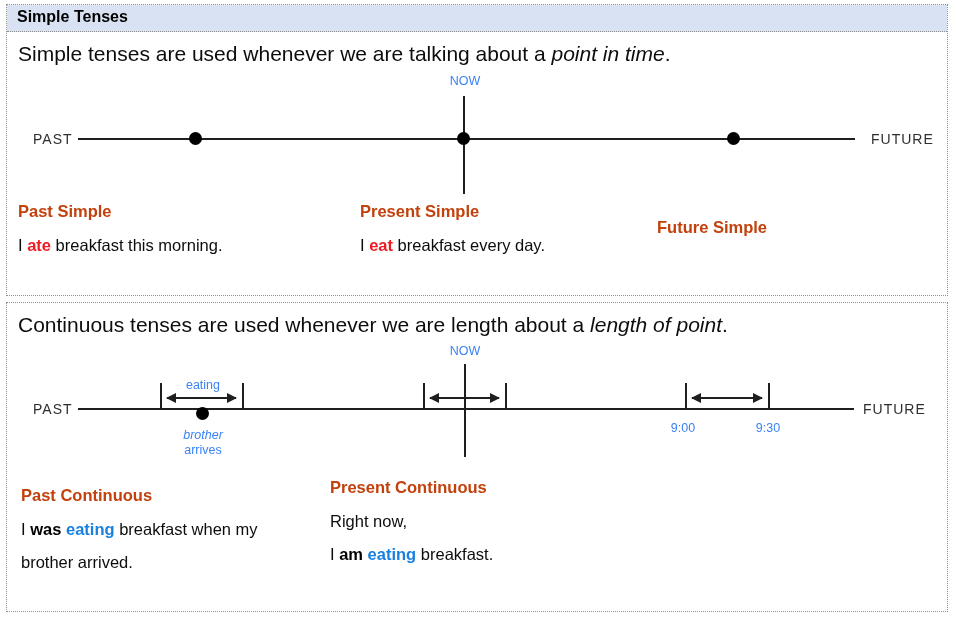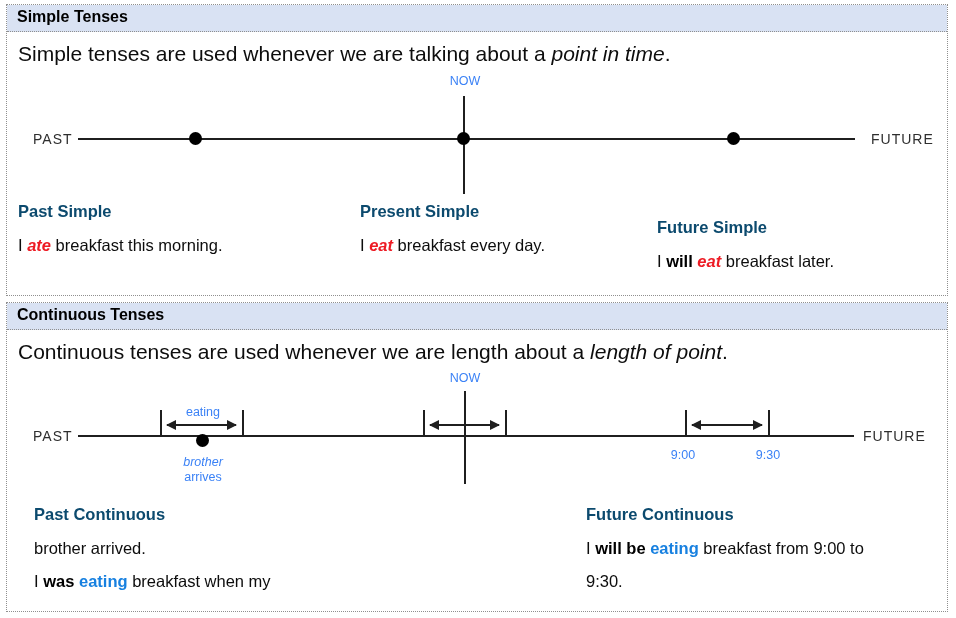--- a/index.html
+++ b/index.html
@@ -59,23 +59,23 @@
   .darrow::before, .darrow::after {
     content: ""; position: absolute; top: -4.5px; width: 0; height: 0;
     border-top: 5px solid transparent; border-bottom: 5px solid transparent;
   }
   .darrow::before { left: -1px; border-right: 10px solid #1f1f1f; }
   .darrow::after  { right: -1px; border-left: 10px solid #1f1f1f; }
   .cols { position: relative; width: 100%; }
   .cols1 { height: 90px; }
   .cols2 { height: 110px; }
   .col { position: absolute; top: 0; }
-  .col-h { font-weight: bold; font-size: 16.5px; margin-bottom: 8px; color:#0c4a6e; }
+  .col-h { font-weight: bold; font-size: 16.5px; margin-bottom: 8px; color:#c2410c; }
   .sent { font-size: 16.5px; line-height: 33px; }
-  .red  { color: #ed1b24; font-weight: bold; font-style: italic; }
+  .red  { color: #ed1b24; font-weight: bold; }
   .blue { color: #1780e0; font-weight: bold; }
   b { font-weight: bold; color:#000; }
 </style>
 </head>
 <body>
 
 <section class="panel panel1">
   <div class="panel-header">
     <span>Simple Tenses</span>
   </div>
@@ -103,31 +103,25 @@
       </div>
     </div>
     <div class="col" style="left:353px; width:280px;">
       <div class="col-h">Present Simple</div>
       <div class="sent">
         <span>I </span><span class="red">eat</span><span> breakfast every day.</span>
       </div>
     </div>
     <div class="col" style="left:650px; width:280px;margin-top:16px;">
       <div class="col-h">Future Simple</div>
-      <div class="sent">
-        <span>I </span><b>will </b><span class="red">eat</span><span> breakfast later.</span>
-      </div>
     </div>
   </div>
 </section>
 
 <section class="panel panel2">
-  <div class="panel-header">
-    <span>Continuous Tenses</span>
-  </div>
 
   <div class="intro">
     <span>Continuous tenses are used whenever we are length about a </span><i>length of point</i><span>.</span>
   </div>
 
   <div class="diagram d2">
     <span class="tl-small" style="left:436px; top:3px; width:44px;">NOW</span>
     <div class="vline" style="left:457px; top:23px; height:93px;"></div>
     <div class="hline" style="left:71px; top:67px; width:776px;"></div>
     <span class="tl-label" style="left:26px; top:60px;">PAST</span>
@@ -146,28 +140,28 @@
     <div class="darrow" style="left:423px; top:56px; width:69px;"></div>
 
     <div class="tick" style="left:678px; top:42px;"></div>
     <div class="tick" style="left:761px; top:42px;"></div>
     <div class="darrow" style="left:685px; top:56px; width:70px;"></div>
     <span class="tl-small" style="left:651px; top:80px; width:50px;">9:00</span>
     <span class="tl-small" style="left:736px; top:80px; width:50px;">9:30</span>
   </div>
 
   <div class="cols cols2">
-    <div class="col" style="left:27px; width:300px;">
+    <div class="col" style="left:14px; width:300px;margin-top:8px;">
       <div class="col-h">Past Continuous</div>
-      <div class="sent">brother arrived.</div>
       <div class="sent">
         <span>I </span><b>was </b><span class="blue">eating</span><span> breakfast when my</span>
       </div>
+      <div class="sent">brother arrived.</div>
     </div>
-    <div class="col" style="left:579px; width:350px;">
-      <div class="col-h">Future Continuous</div>
+    <div class="col" style="left:323px; width:250px;">
+      <div class="col-h">Present Continuous</div>
+      <div class="sent">Right now,</div>
       <div class="sent">
-        <span>I </span><b>will be </b><span class="blue">eating</span><span> breakfast from 9:00 to</span>
+        <span>I </span><b>am </b><span class="blue">eating</span><span> breakfast.</span>
       </div>
-      <div class="sent">9:30.</div>
     </div>
   </div>
 </section>
 
 </body></html>

